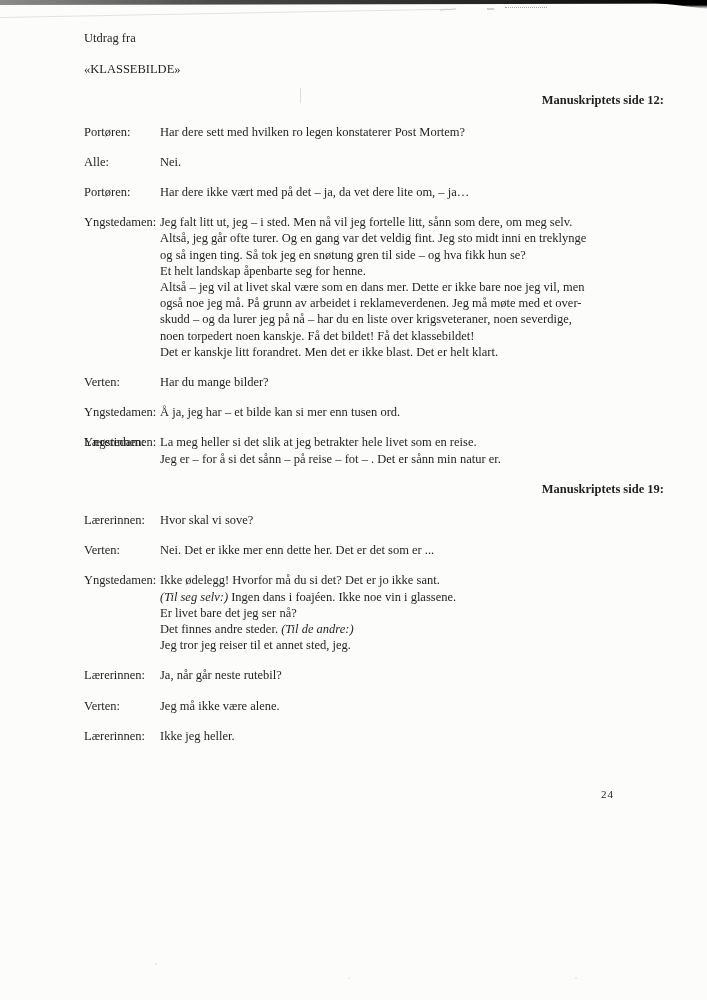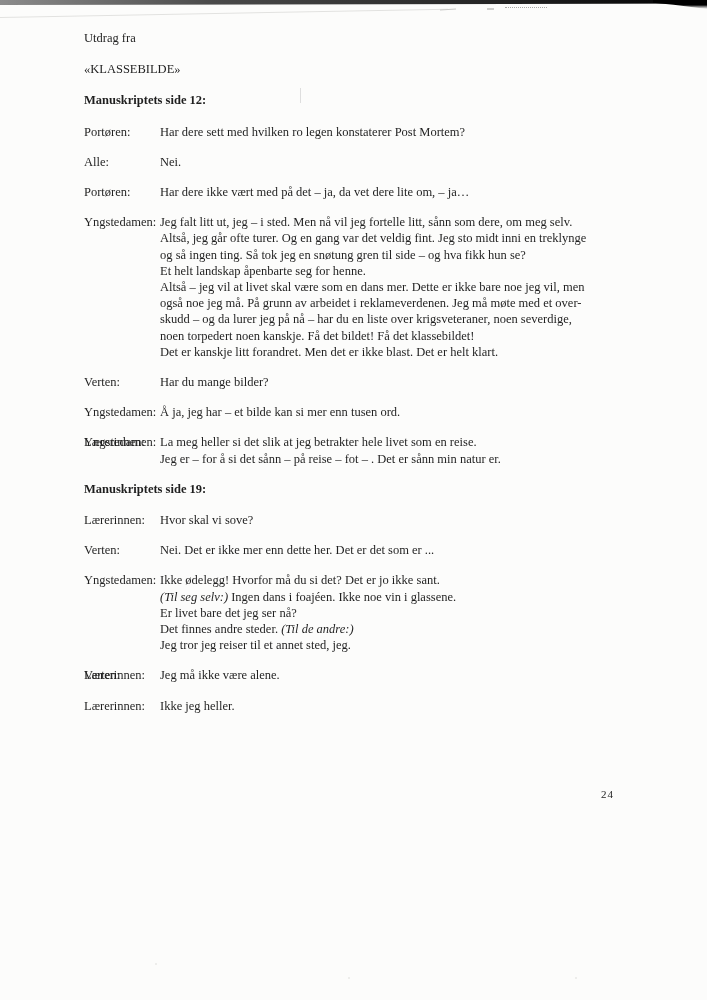--- a/index.html
+++ b/index.html
@@ -49,20 +49,21 @@
     top: 30px; left: 84px;
     width: 580px;
   }
   .head {
     margin: 0 0 15px 0;
     font-weight: normal;
   }
   .section-heading {
     font-weight: bold;
     margin: 0 0 15px 0;
+    text-align: right;
   }
   .section-heading.later { margin-top: 0; }
   .row {
     position: relative;
     padding-left: 76px;
     margin-bottom: 14px;
   }
   .speaker {
     position: absolute;
     left: 0; top: 0;
@@ -172,20 +173,23 @@
           <div class="lines">
             <div class="line"><span>Ikke ødelegg! Hvorfor må du si det? Det er jo ikke sant.</span></div>
             <div class="line"><span class="stage">(Til seg selv:)</span><span> Ingen dans i foajéen. Ikke noe vin i glassene.</span></div>
             <div class="line"><span>Er livet bare det jeg ser nå?</span></div>
             <div class="line"><span>Det finnes andre steder. </span><span class="stage">(Til de andre:)</span></div>
             <div class="line"><span>Jeg tror jeg reiser til et annet sted, jeg.</span></div>
           </div>
         </div>
         <div class="row">
           <div class="speaker">Lærerinnen:</div>
+          <div class="lines">
+            <div class="line"><span>Ja, når går neste rutebil?</span></div>
+          </div>
         </div>
         <div class="row">
           <div class="speaker">Verten:</div>
           <div class="lines">
             <div class="line"><span>Jeg må ikke være alene.</span></div>
           </div>
         </div>
         <div class="row">
           <div class="speaker">Lærerinnen:</div>
           <div class="lines">

